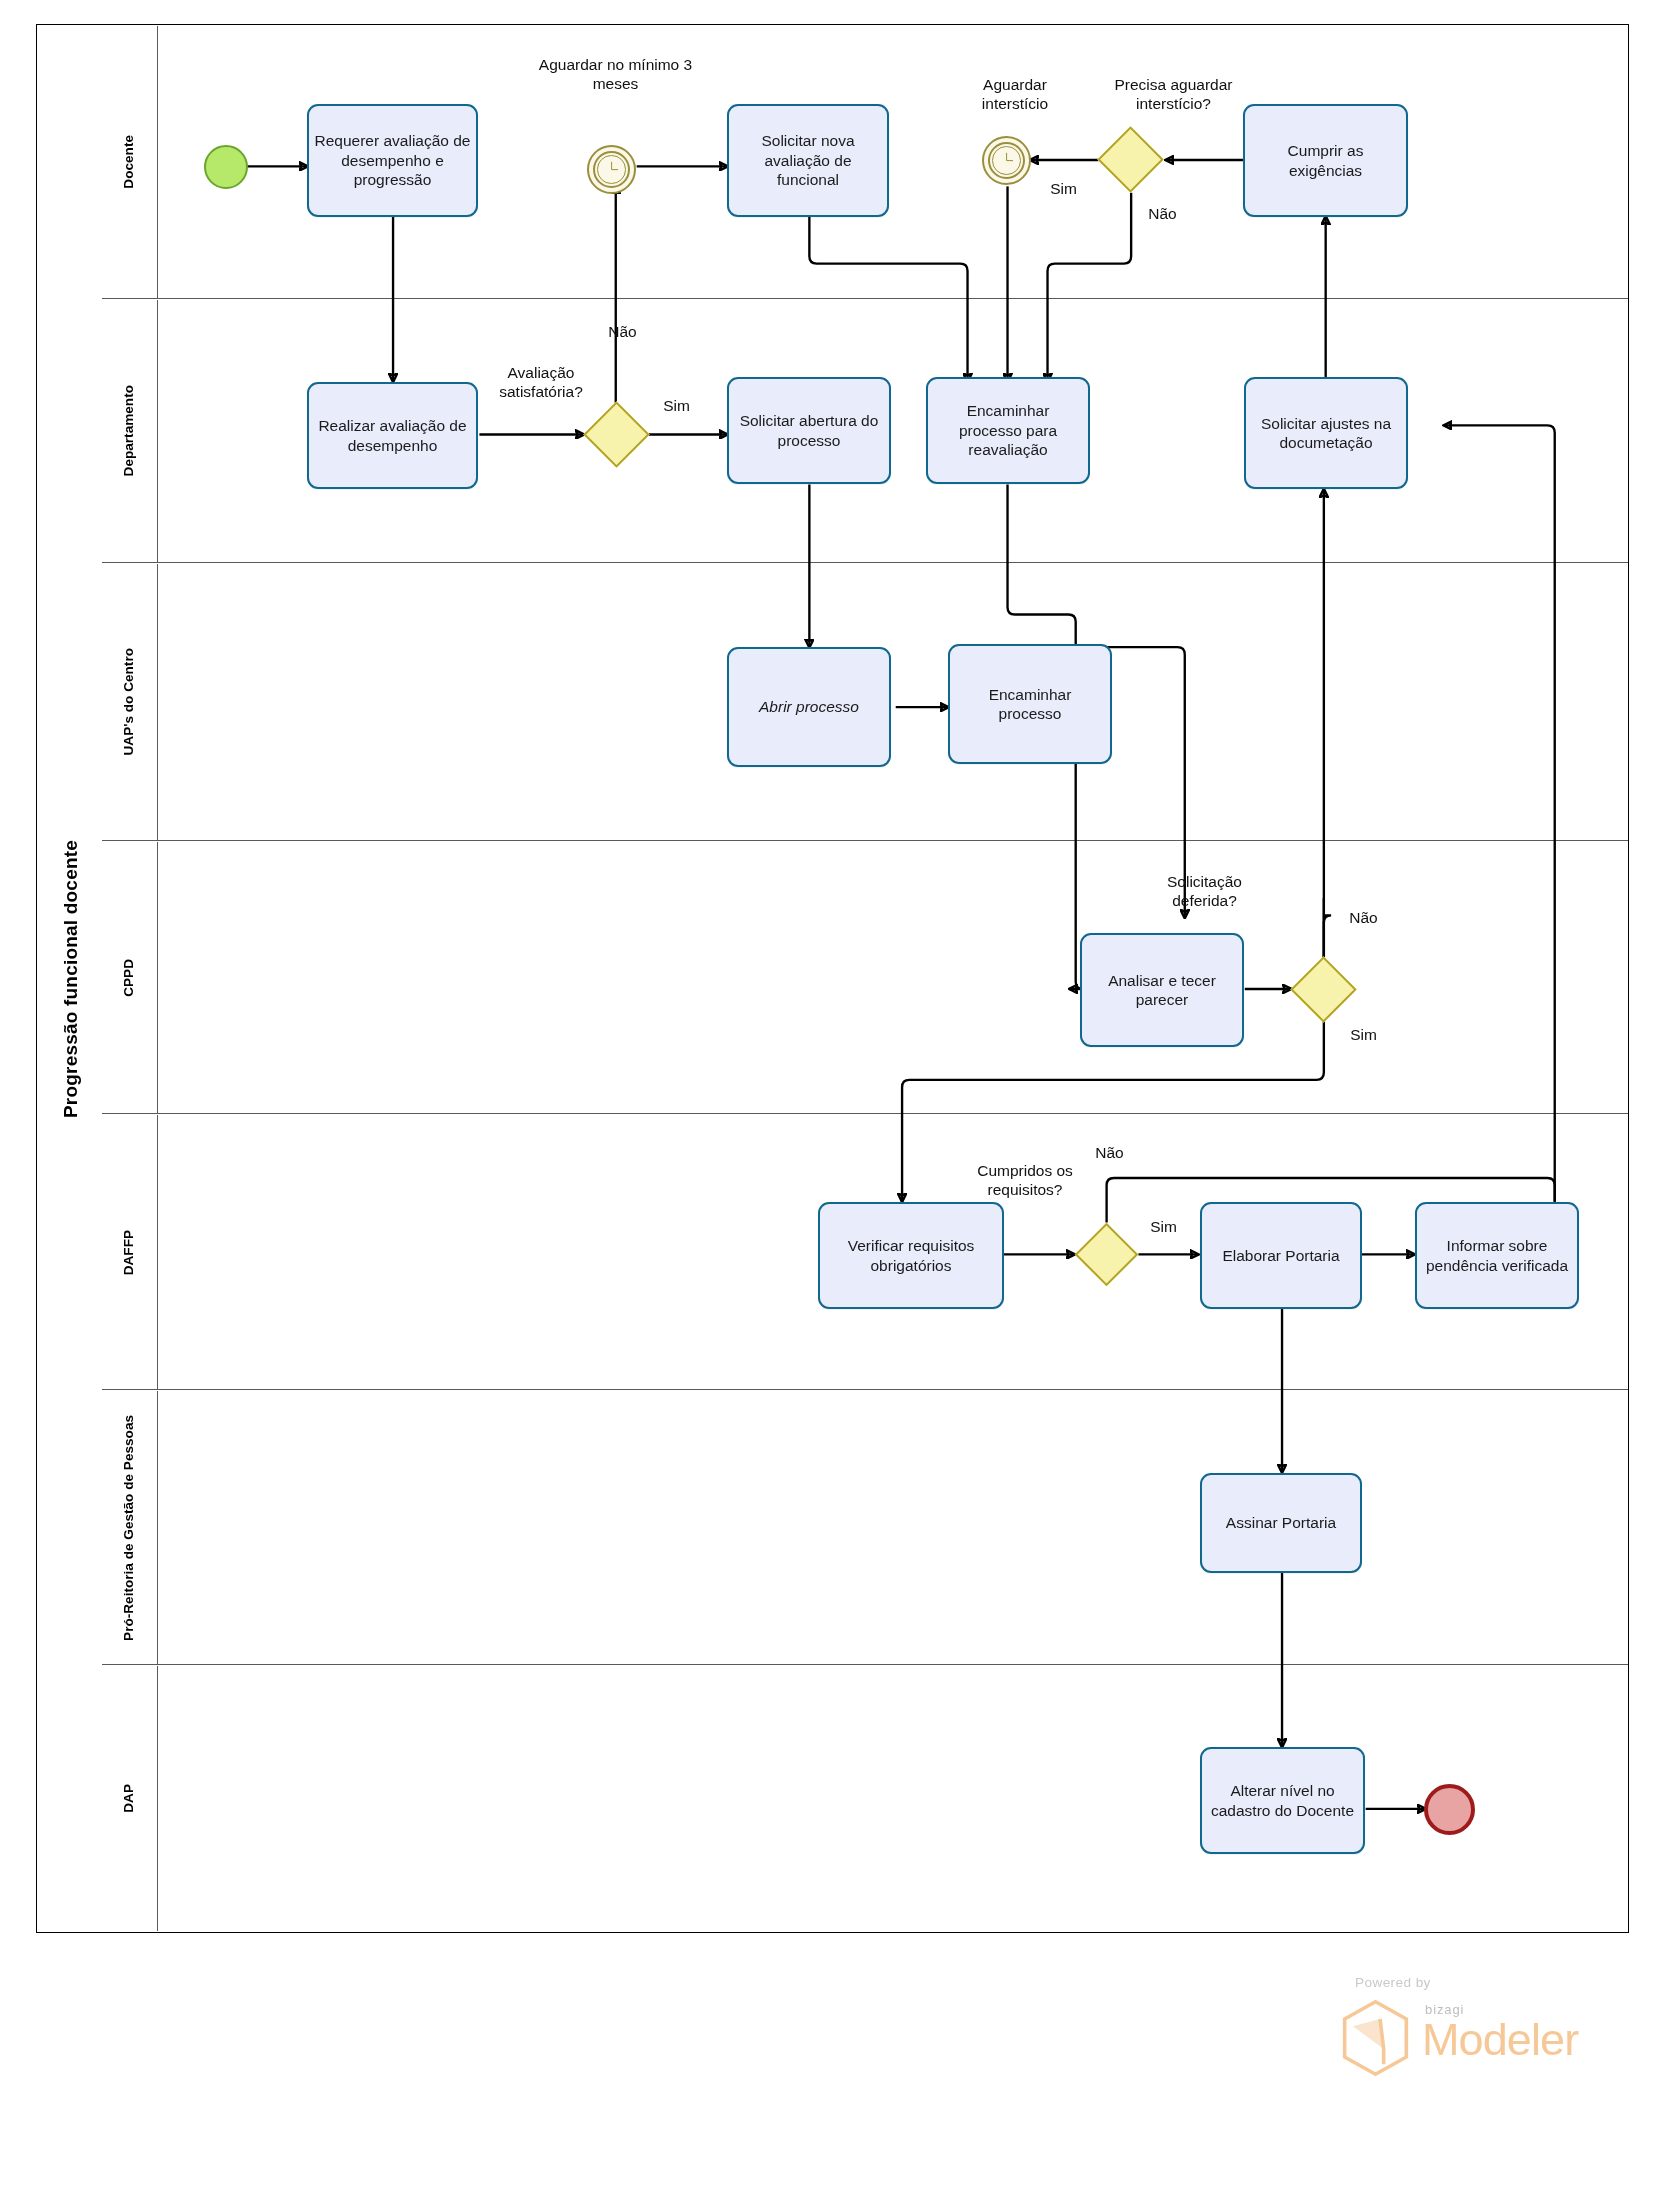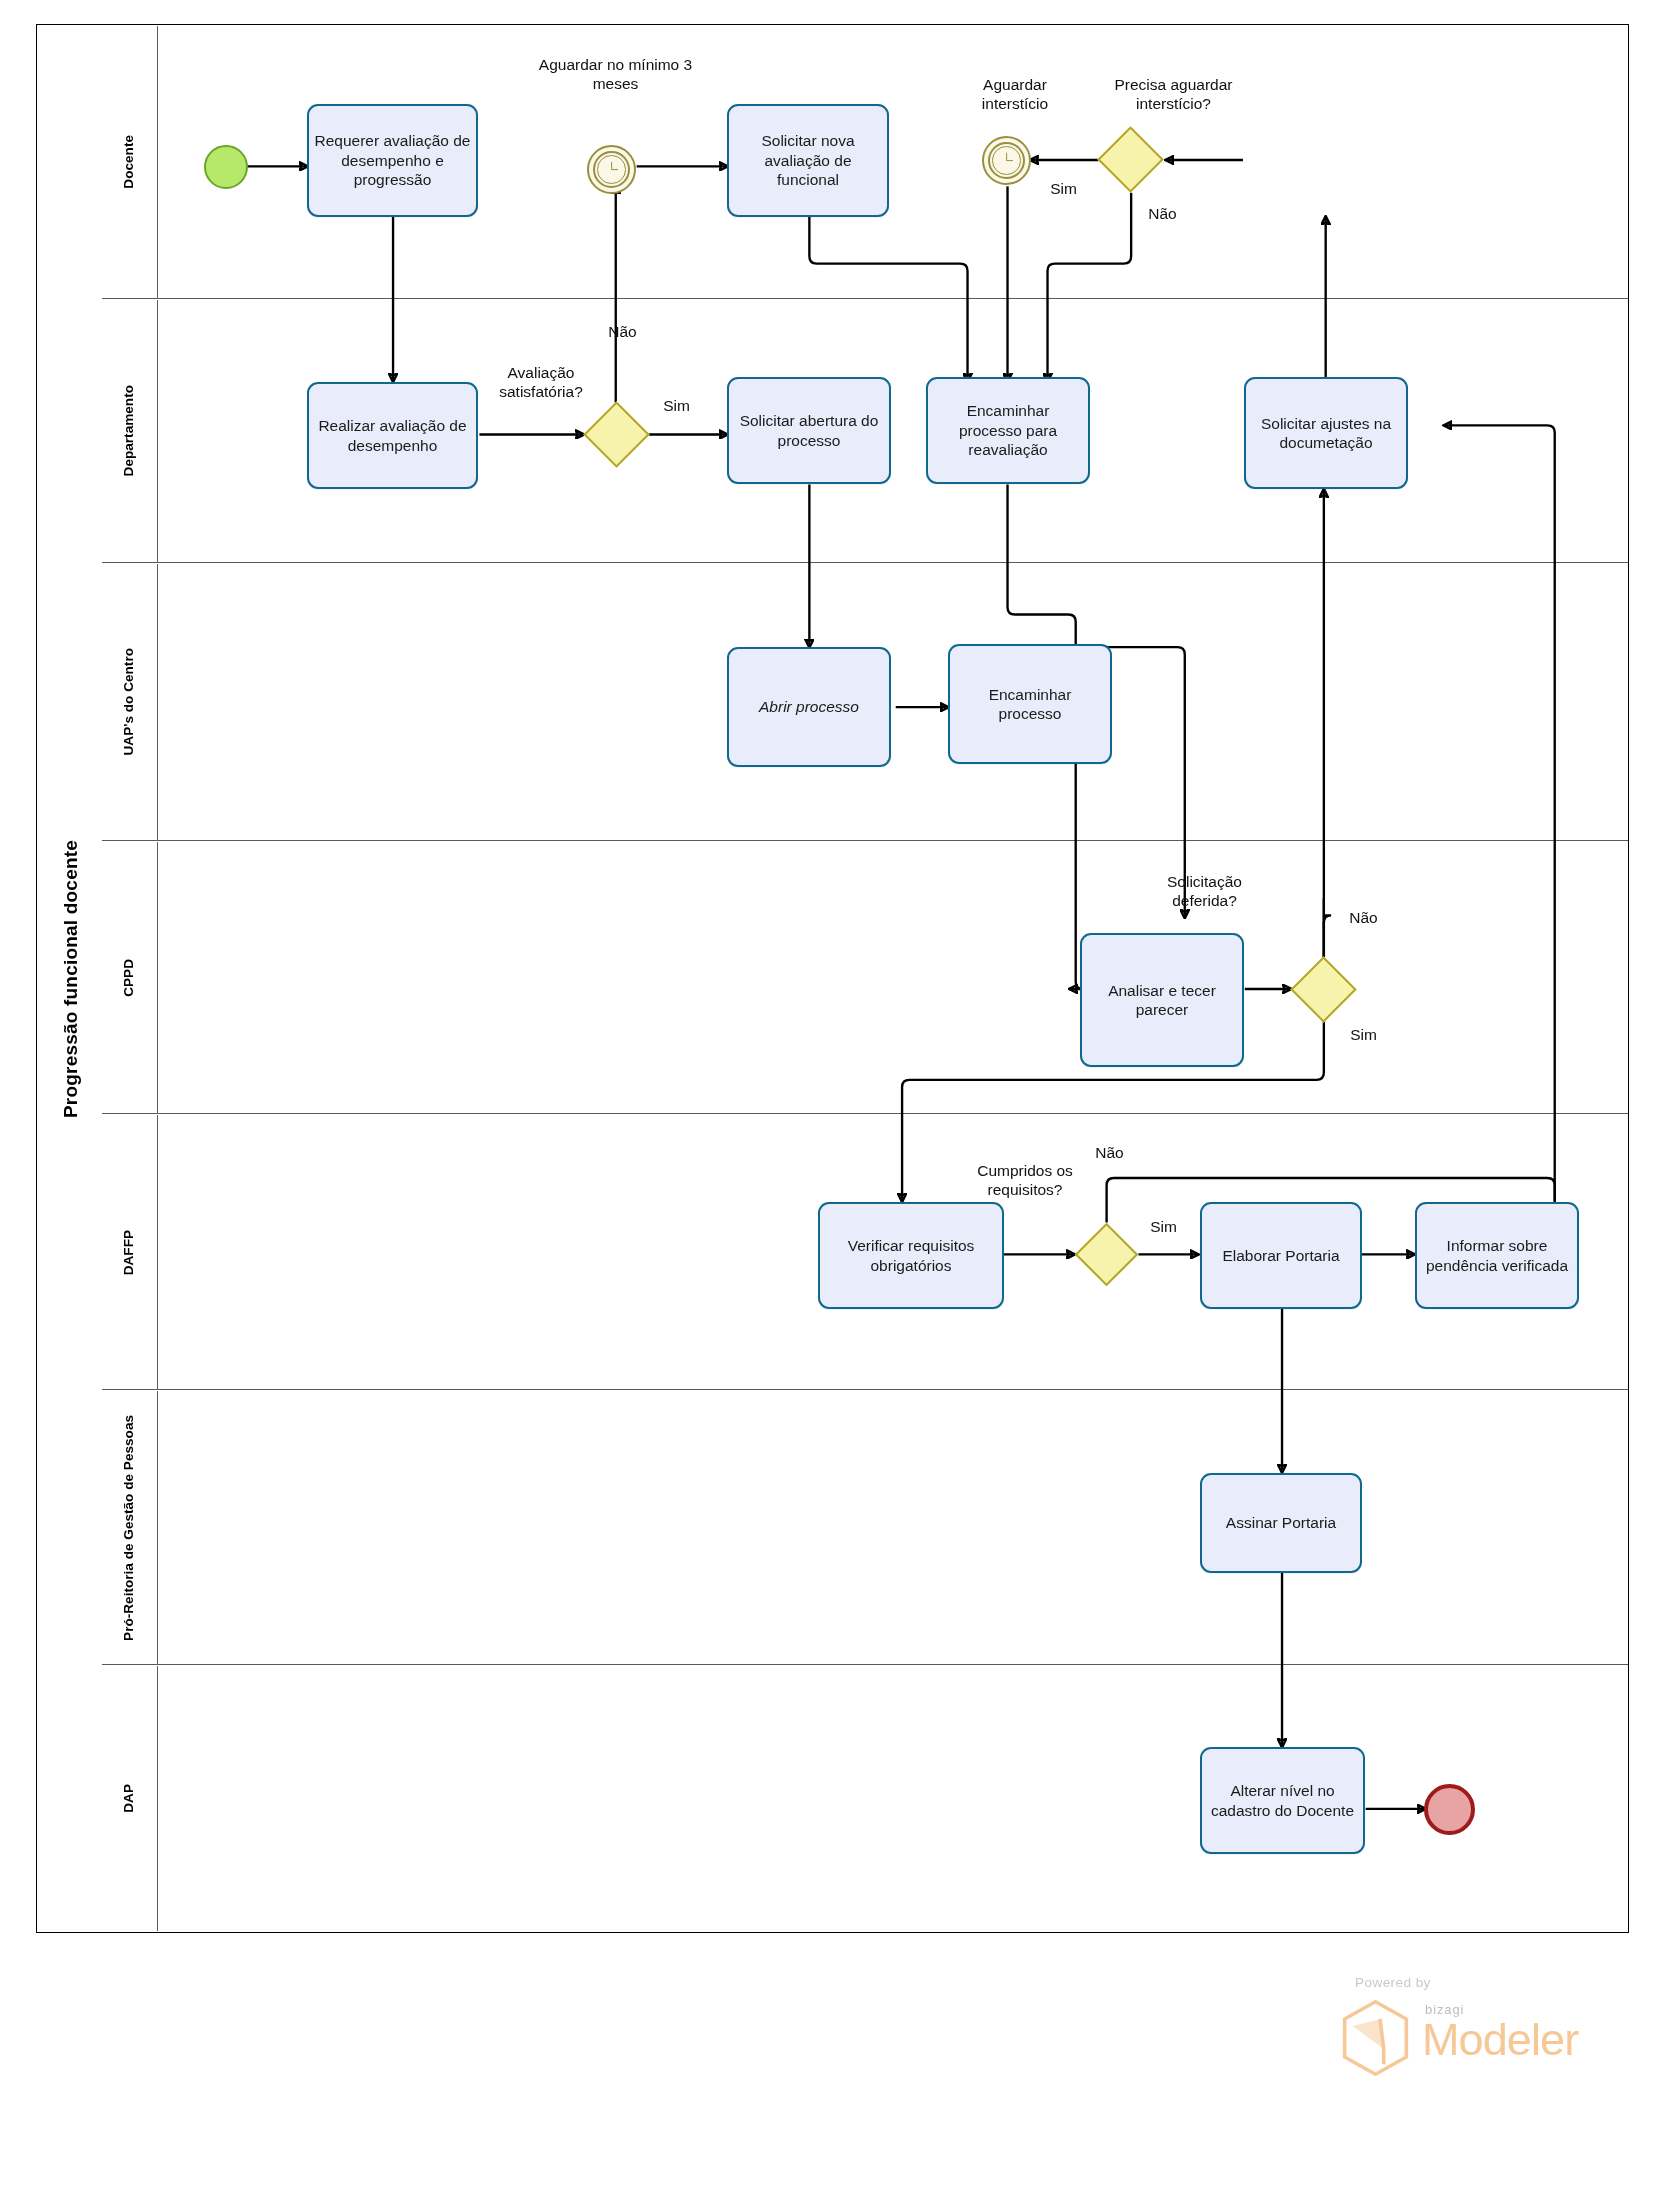--- a/index.html
+++ b/index.html
@@ -208,39 +208,40 @@
       <div class="ring3"></div>
     <div class="hand-a"></div>
       <div class="hand-b"></div>
   </div>
 
   <div class="lbl" style="left:1087px;top:76px;width:173px;">Precisa aguardar interstício?</div>
   <div class="gw" style="left:1107px;top:136px;width:47px;height:47px;"></div>
   <div class="lbl" style="left:1036px;top:180px;width:55px;">Sim</div>
   <div class="lbl" style="left:1135px;top:205px;width:55px;">Não</div>
 
+  <div class="task" style="left:1243px;top:104px;width:165px;height:113px;">Cumprir as exigências</div>
 
   <div class="task" style="left:307px;top:382px;width:171px;height:107px;">Realizar avaliação de desempenho</div>
 
   <div class="lbl" style="left:480px;top:364px;width:122px;">Avaliação satisfatória?</div>
   <div class="gw" style="left:593px;top:411px;width:47px;height:47px;"></div>
   <div class="lbl" style="left:595px;top:323px;width:55px;">Não</div>
   <div class="lbl" style="left:651px;top:397px;width:51px;">Sim</div>
 
   <div class="task" style="left:727px;top:377px;width:164px;height:107px;">Solicitar abertura do processo</div>
 
   <div class="task" style="left:926px;top:377px;width:164px;height:107px;">Encaminhar processo para reavaliação</div>
 
   <div class="task" style="left:1244px;top:377px;width:164px;height:112px;">Solicitar ajustes na documetação</div>
 
   <div class="task" style="left:727px;top:647px;width:164px;height:120px;font-style:italic;">Abrir processo</div>
 
   <div class="task" style="left:948px;top:644px;width:164px;height:120px;">Encaminhar processo</div>
 
-  <div class="task" style="left:1080px;top:933px;width:164px;height:134px;">Analisar e tecer parecer</div>
+  <div class="task" style="left:1080px;top:933px;width:164px;height:114px;">Analisar e tecer parecer</div>
 
   <div class="lbl" style="left:1147px;top:873px;width:115px;">Solicitação deferida?</div>
   <div class="gw" style="left:1300px;top:966px;width:47px;height:47px;"></div>
   <div class="lbl" style="left:1336px;top:909px;width:55px;">Não</div>
   <div class="lbl" style="left:1336px;top:1026px;width:55px;">Sim</div>
 
   <div class="task" style="left:818px;top:1202px;width:186px;height:107px;">Verificar requisitos obrigatórios</div>
 
   <div class="lbl" style="left:964px;top:1162px;width:122px;">Cumpridos os requisitos?</div>
   <div class="gw" style="left:1084px;top:1232px;width:45px;height:45px;"></div>

